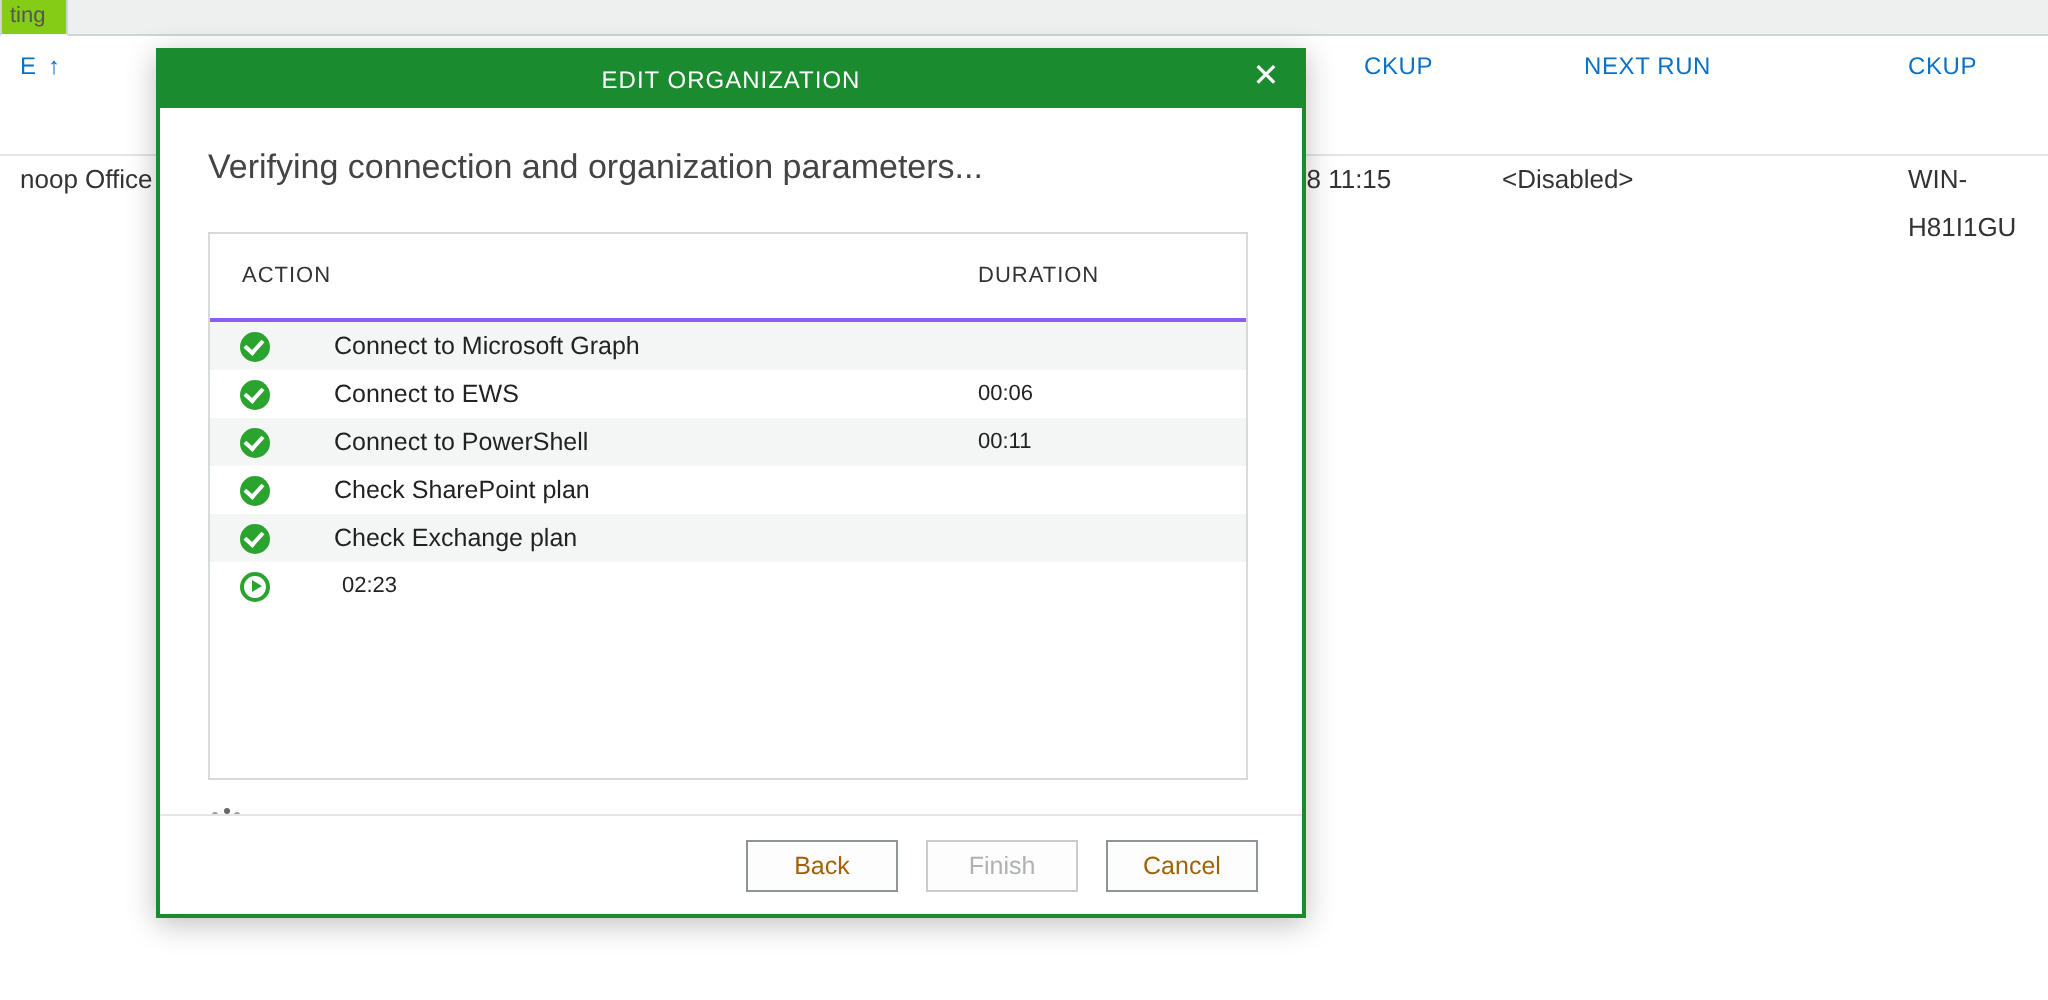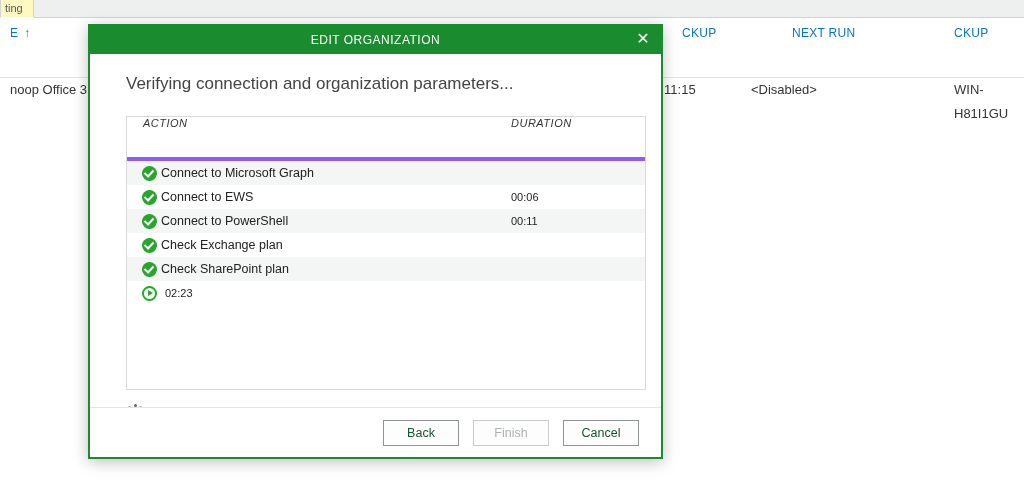--- a/index.html
+++ b/index.html
@@ -1,46 +1,46 @@
 <!DOCTYPE html>
 <html><head>
 <meta charset="utf-8">
 <style>
   * { box-sizing: border-box; margin: 0; padding: 0; font-family: "Segoe UI", Tahoma, sans-serif; }
   body { width: 1024px; height: 500px; background: #fff; overflow: hidden; position: relative; font-size: 13px; color: #222; }
 
   
   .grid-bg { position: absolute; inset: 0; }
   .grid-tabbar { position: absolute; top: 0; left: 0; right: 0; height: 18px; background: #eef0f0; border-bottom: 1px solid #d0d4d4; }
-  .grid-tabbar .tab { position:absolute; left:0; top:0; height:18px; line-height:16px; padding:0 10px 0 4px; background:#fef9c3; border:1px solid #d0d4d4; border-top:none; border-bottom:1px solid #fff; font-size:11px; color:#555; }
+  .grid-tabbar .tab { position:absolute; left:0; top:0; height:18px; line-height:16px; padding:0 10px 0 4px; background:#84cc16; border:1px solid #d0d4d4; border-top:none; border-bottom:1px solid #fff; font-size:11px; color:#555; }
   .grid-header { position:absolute; top:18px; left:0; right:0; height:60px; background:#fff; border-bottom:1px solid #e3e6e6; }
   .grid-header .col { position:absolute; top:0; bottom:0; padding:8px 10px; font-size:12px; color:#0a72c6; letter-spacing:.3px; }
   .grid-header .col .arrow { color:#0a72c6; margin-left:2px; }
   .grid-row1 { position:absolute; top:78px; left:0; right:0; height:24px; }
   .grid-row1 .cell { position:absolute; top:0; height:24px; line-height:24px; padding:0 10px; font-size:13px; color:#333; }
 
   .col-e     { left: 0;   width: 80px; }
   .col-next  { left: 782px; }
   .col-proxy { left: 944px; }
 
   
-  .modal { position:absolute; left:88px; top:24px; width:575px; height:435px; background:#fff; border:2px solid #1b8b2f; box-shadow:0 3px 14px rgba(0,0,0,.25); }
+  .modal { position:absolute; left:78px; top:24px; width:575px; height:435px; background:#fff; border:2px solid #1b8b2f; box-shadow:0 3px 14px rgba(0,0,0,.25); }
   .modal-titlebar { height:28px; background:#1b8b2f; color:#fff; position:relative; }
   .modal-titlebar .title { position:absolute; left:0; right:0; top:0; height:28px; line-height:28px; text-align:center; font-size:12px; letter-spacing:.5px; }
   .modal-close { position:absolute; right:0; top:0; width:36px; height:28px; line-height:26px; text-align:center; font-size:16px; color:#fff; cursor:pointer; }
-  .modal-body { padding:20px 26px 10px 36px; }
+  .modal-body { padding:20px 26px 10px 24px; }
   .modal-heading { font-size:17px; color:#444; margin-bottom:22px; }
 
   .action-table { width:520px; border:1px solid #d6dada; }
-  .action-table .thead { display:flex; height:44px; align-items:flex-start; border-bottom:4px solid #8b5cf6;font-style:italic; }
+  .action-table .thead { display:flex; height:44px; align-items:center; border-bottom:2px solid #8b5cf6; }
   .action-table .thead .th { font-size:11px; letter-spacing:.5px; color:#333; }
   .th-action { flex:1; padding-left:16px; }
   .th-duration { width:140px; padding-left:6px; }
   .action-table .rows { padding-bottom:28px; }
-  .action-table .row { display:flex; height:24px; align-items:center; }
+  .action-table .row { display:flex; height:24px; align-items:center;gap:28px; }
   .action-table .row:nth-child(odd) { background:#f4f5f5; }
   .row .icon { width:20px; margin-left:12px; display:flex; align-items:center; justify-content:center; }
   .row .label { flex:1; padding-left:2px; font-size:12.5px; }
   .row .dur { width:140px; padding-left:6px; font-size:11px; }
   .action-table .spacer { height:56px; }
 
   .ico-check, .ico-run { width:15px; height:15px; border-radius:50%; display:inline-block; position:relative; }
   .ico-check { background:#2aa32f; }
   .ico-check::after { content:""; position:absolute; left:4px; top:2px; width:4px; height:7px; border:solid #fff; border-width:0 2px 2px 0; transform:rotate(42deg); }
   .ico-run { border:2px solid #2aa32f; box-sizing:border-box; }
@@ -53,21 +53,21 @@
   .spinner span:nth-child(2){top:2px;left:13px;}
   .spinner span:nth-child(3){top:7.5px;left:15px;}
   .spinner span:nth-child(4){top:13px;left:13px;}
   .spinner span:nth-child(5){top:15px;left:7.5px;}
   .spinner span:nth-child(6){top:13px;left:2px;}
   .spinner span:nth-child(7){top:7.5px;left:0;}
   .spinner span:nth-child(8){top:2px;left:2px;}
   .progress-line a { color:#0a72c6; text-decoration:none; }
 
   .modal-footer { position:absolute; left:0; right:0; bottom:0; height:50px; border-top:1px solid #e3e6e6; display:flex; align-items:center; justify-content:flex-end; gap:14px; padding-right:22px; background:#fff; }
-  .btn { min-width:76px; height:26px; border:1px solid #8f9494; background:#fdfdfd; font-size:12.5px; color:#14532d; cursor:pointer; }
+  .btn { min-width:76px; height:26px; border:1px solid #8f9494; background:#fdfdfd; font-size:12.5px; color:#a16207; cursor:pointer; }
   .btn[disabled] { color:#aeb2b2; border-color:#c8cccc; cursor:default; }
 </style>
 </head>
 <body>
 
 <div class="grid-bg">
   <div class="grid-tabbar">
     <span class="tab">ting</span>
   </div>
   <div class="grid-header">
@@ -118,28 +118,28 @@
             <span class="icon">
               <span class="ico-check"></span>
             </span>
             <span class="label">Connect to PowerShell</span>
             <span class="dur">00:11</span>
           </div>
           <div class="row">
             <span class="icon">
               <span class="ico-check"></span>
             </span>
-            <span class="label">Check Exchange plan</span>
+            <span class="label">Check SharePoint plan</span>
             <span class="dur"></span>
           </div>
           <div class="row">
             <span class="icon">
               <span class="ico-check"></span>
             </span>
-            <span class="label">Check SharePoint plan</span>
+            <span class="label">Check Exchange plan</span>
             <span class="dur"></span>
           </div>
           <div class="row">
             <span class="icon">
               <span class="ico-run"></span>
             </span>
             <span class="dur">02:23</span>
           </div>
         </div>
       <div class="spacer"></div>

